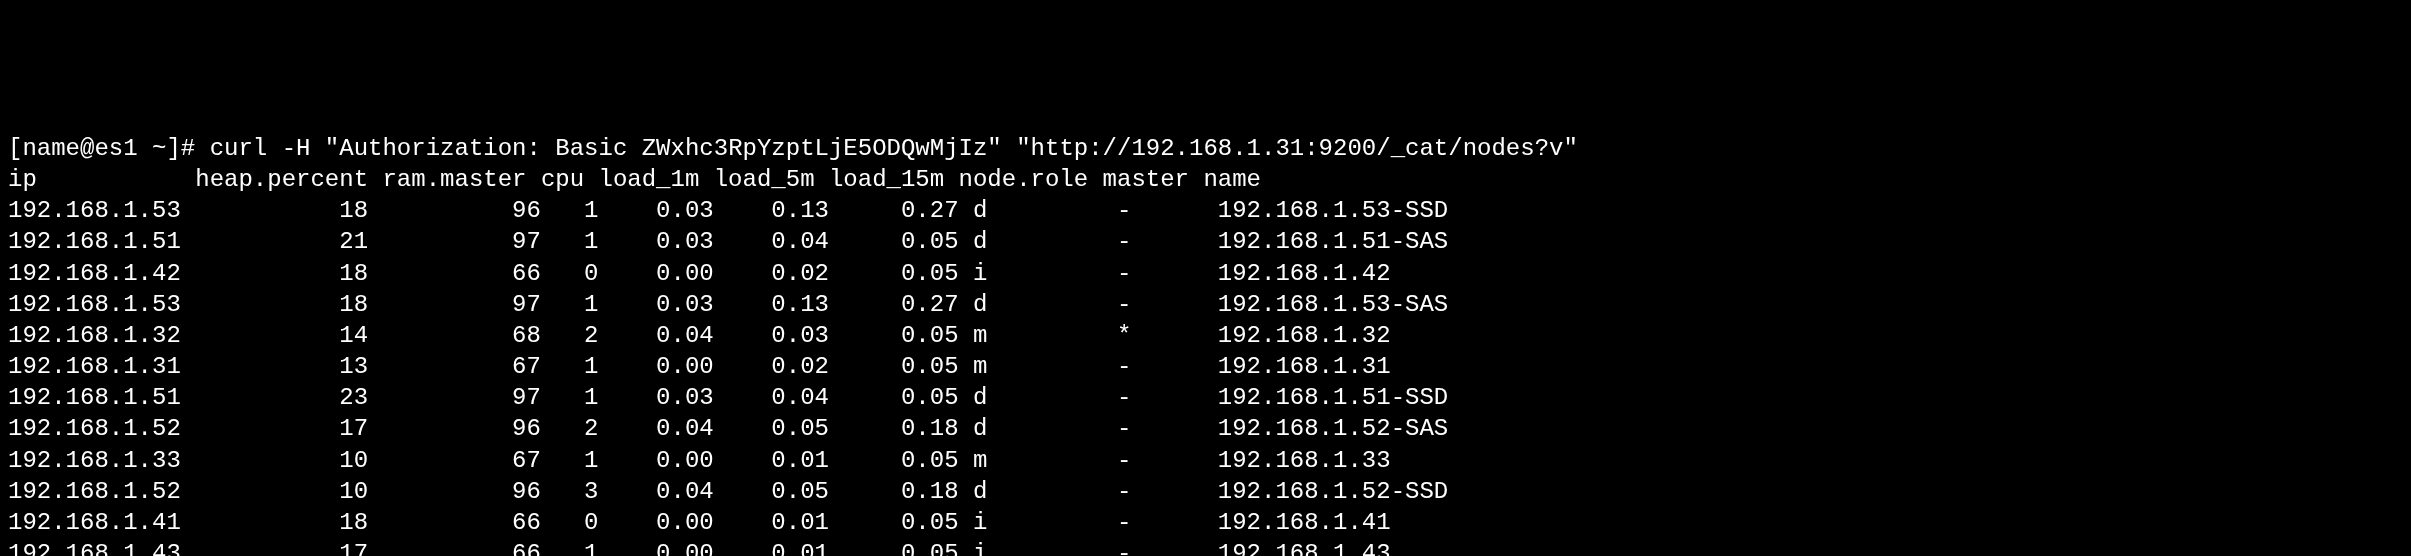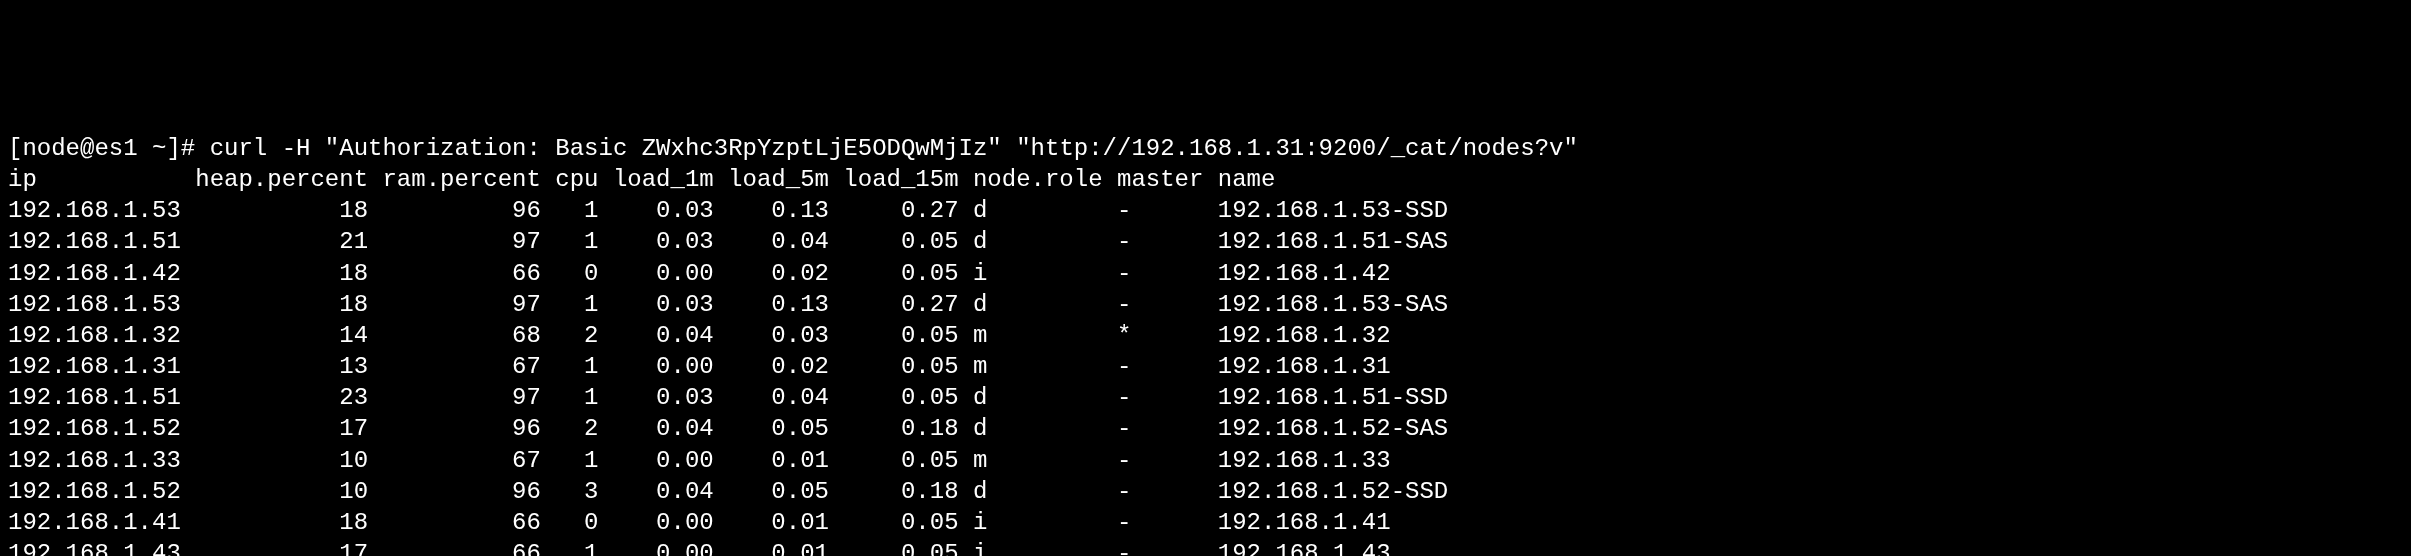--- a/index.html
+++ b/index.html
@@ -19,22 +19,22 @@
     }
     .terminal {
       white-space: pre;
     }
   </style>
 </head>
 <body>
 
 
 
-<div class="terminal"><span><span>[node@es1 ~]#</span> <span>curl -H "Authorization: Basic ZWxhc3RpYzptLjE5ODQwMjIz" "http://192.168.1.31:9200/_cat/nodes?v"</span></span>
-<span id="header-row">ip           heap.percent ram.percent cpu load_1m load_5m load_15m node.role master name</span>
+<div class="terminal"><span><span>[name@es1 ~]#</span> <span>curl -H "Authorization: Basic ZWxhc3RpYzptLjE5ODQwMjIz" "http://192.168.1.31:9200/_cat/nodes?v"</span></span>
+<span id="header-row">ip           heap.percent ram.master cpu load_1m load_5m load_15m node.role master name</span>
 <span id="table-body">192.168.1.53           18          96   1    0.03    0.13     0.27 d         -      192.168.1.53-SSD
 192.168.1.51           21          97   1    0.03    0.04     0.05 d         -      192.168.1.51-SAS
 192.168.1.42           18          66   0    0.00    0.02     0.05 i         -      192.168.1.42
 192.168.1.53           18          97   1    0.03    0.13     0.27 d         -      192.168.1.53-SAS
 192.168.1.32           14          68   2    0.04    0.03     0.05 m         *      192.168.1.32
 192.168.1.31           13          67   1    0.00    0.02     0.05 m         -      192.168.1.31
 192.168.1.51           23          97   1    0.03    0.04     0.05 d         -      192.168.1.51-SSD
 192.168.1.52           17          96   2    0.04    0.05     0.18 d         -      192.168.1.52-SAS
 192.168.1.33           10          67   1    0.00    0.01     0.05 m         -      192.168.1.33
 192.168.1.52           10          96   3    0.04    0.05     0.18 d         -      192.168.1.52-SSD

